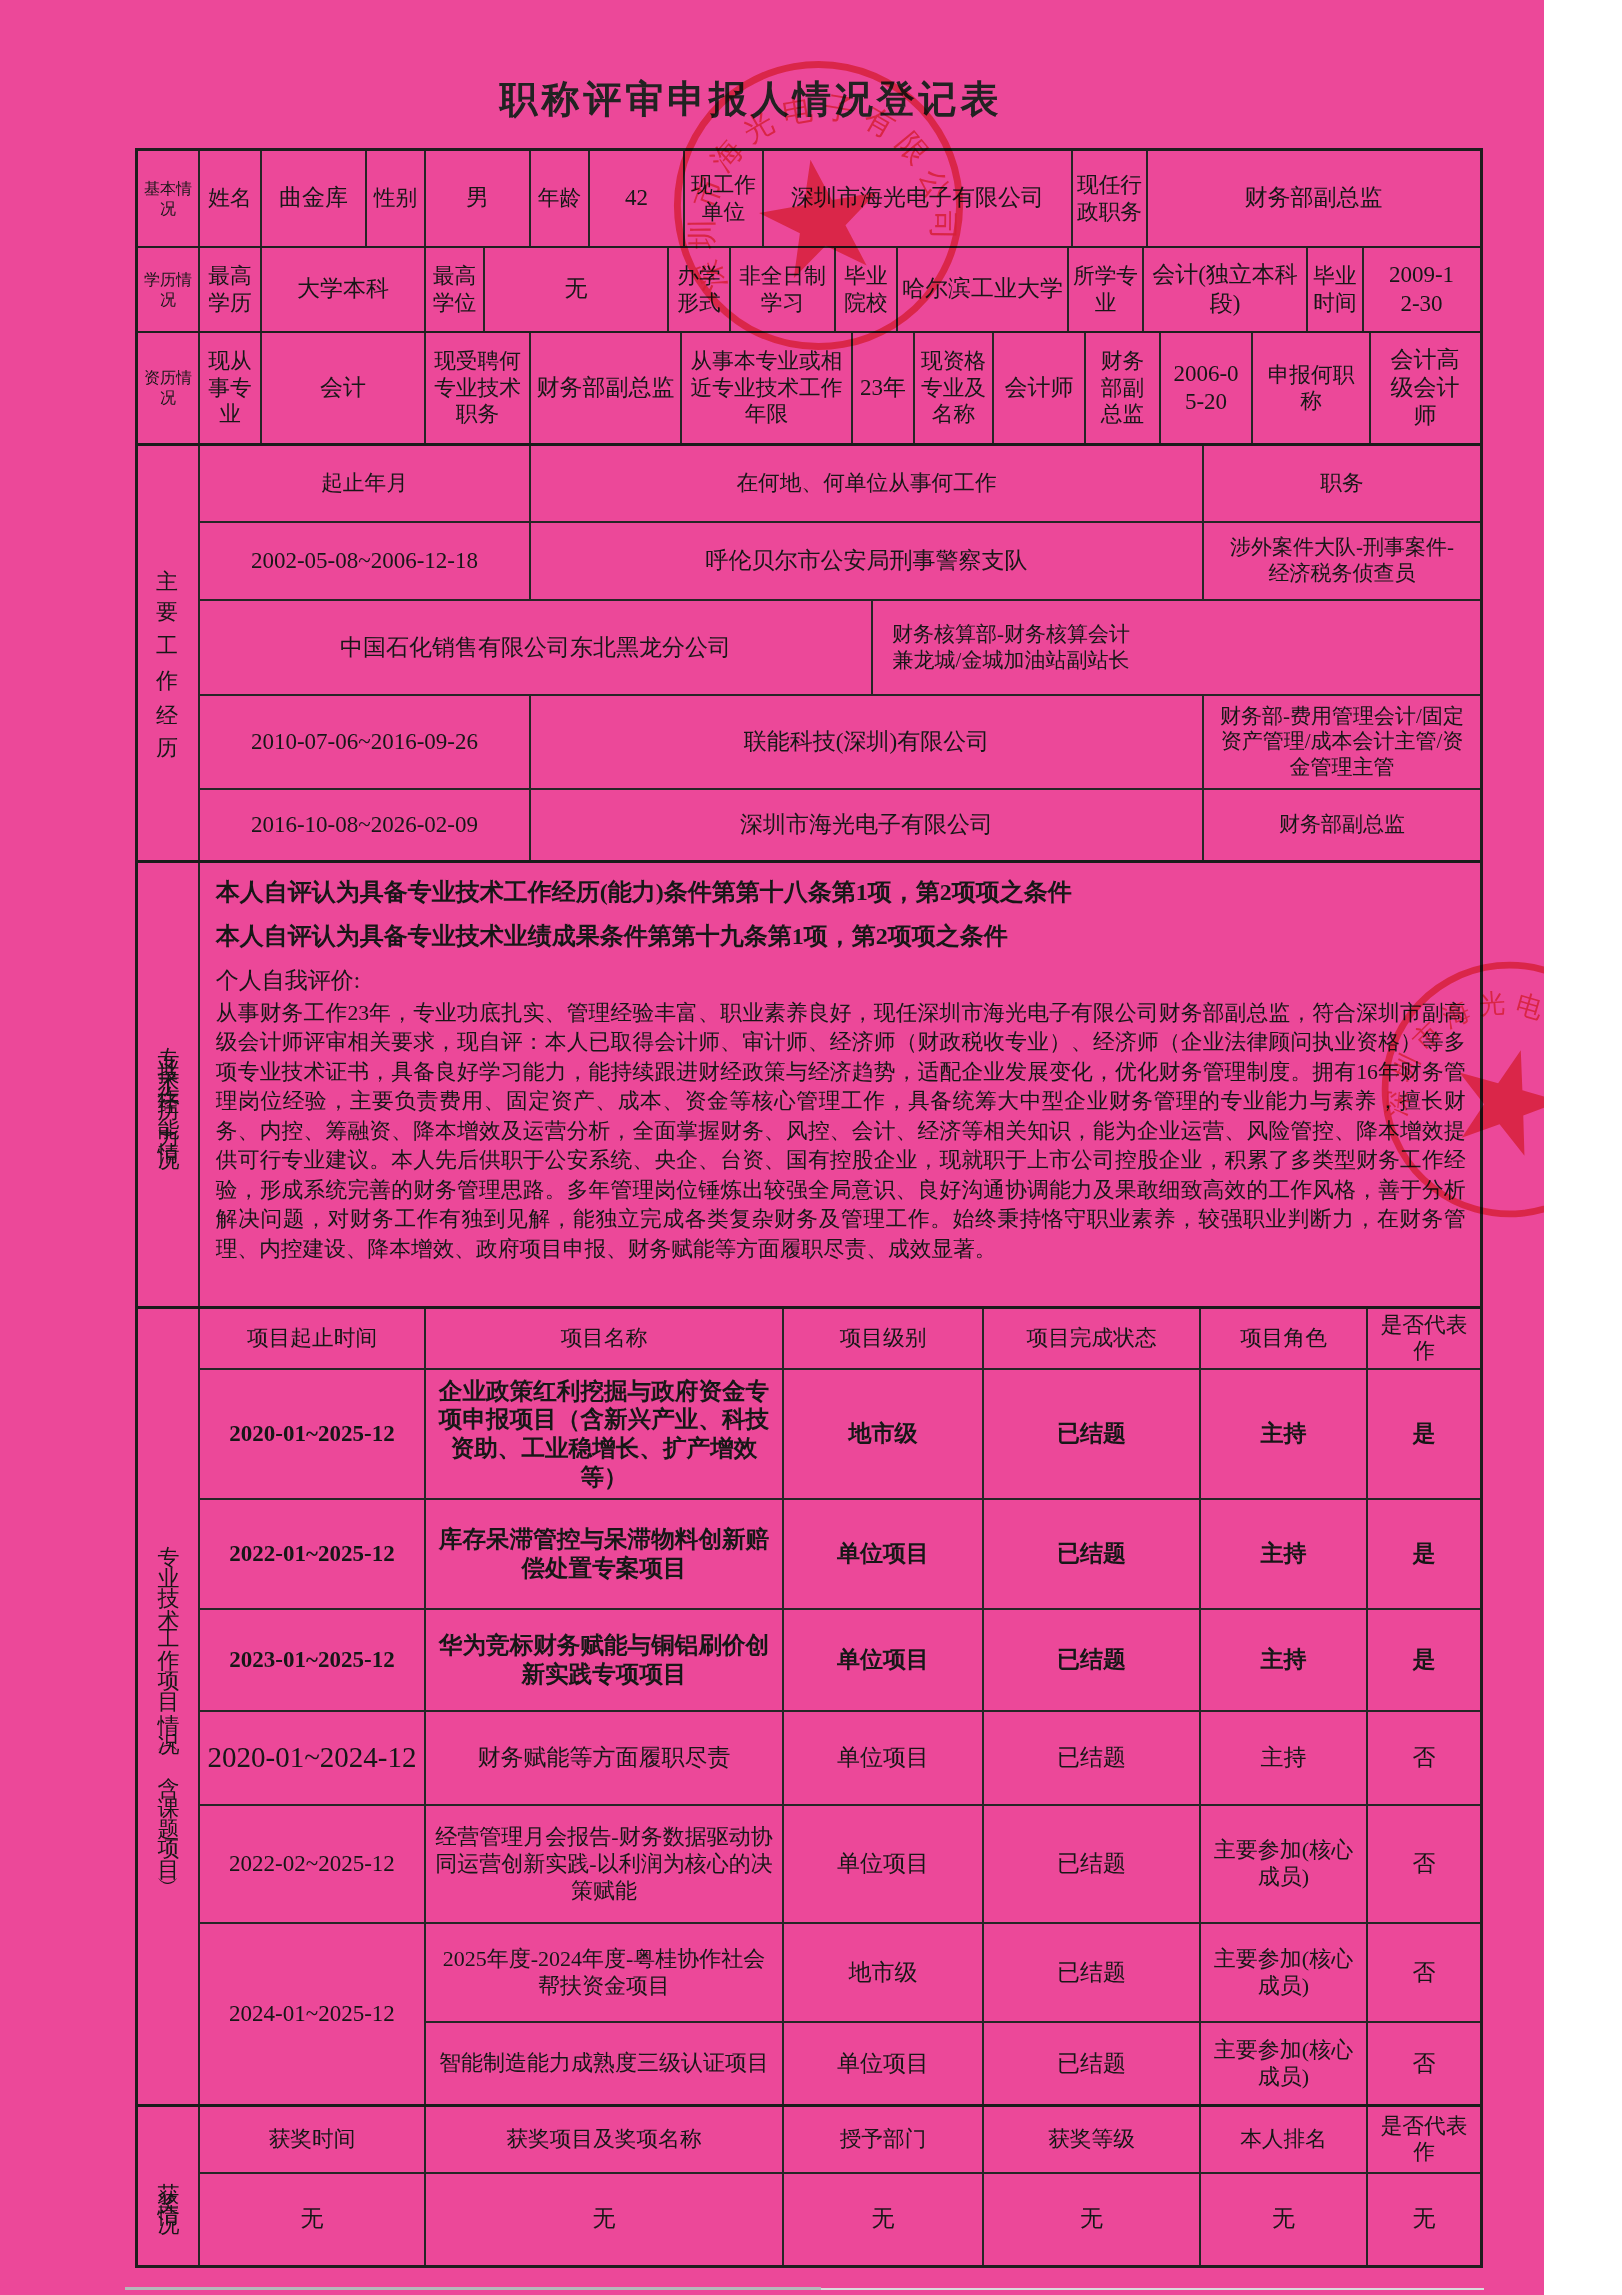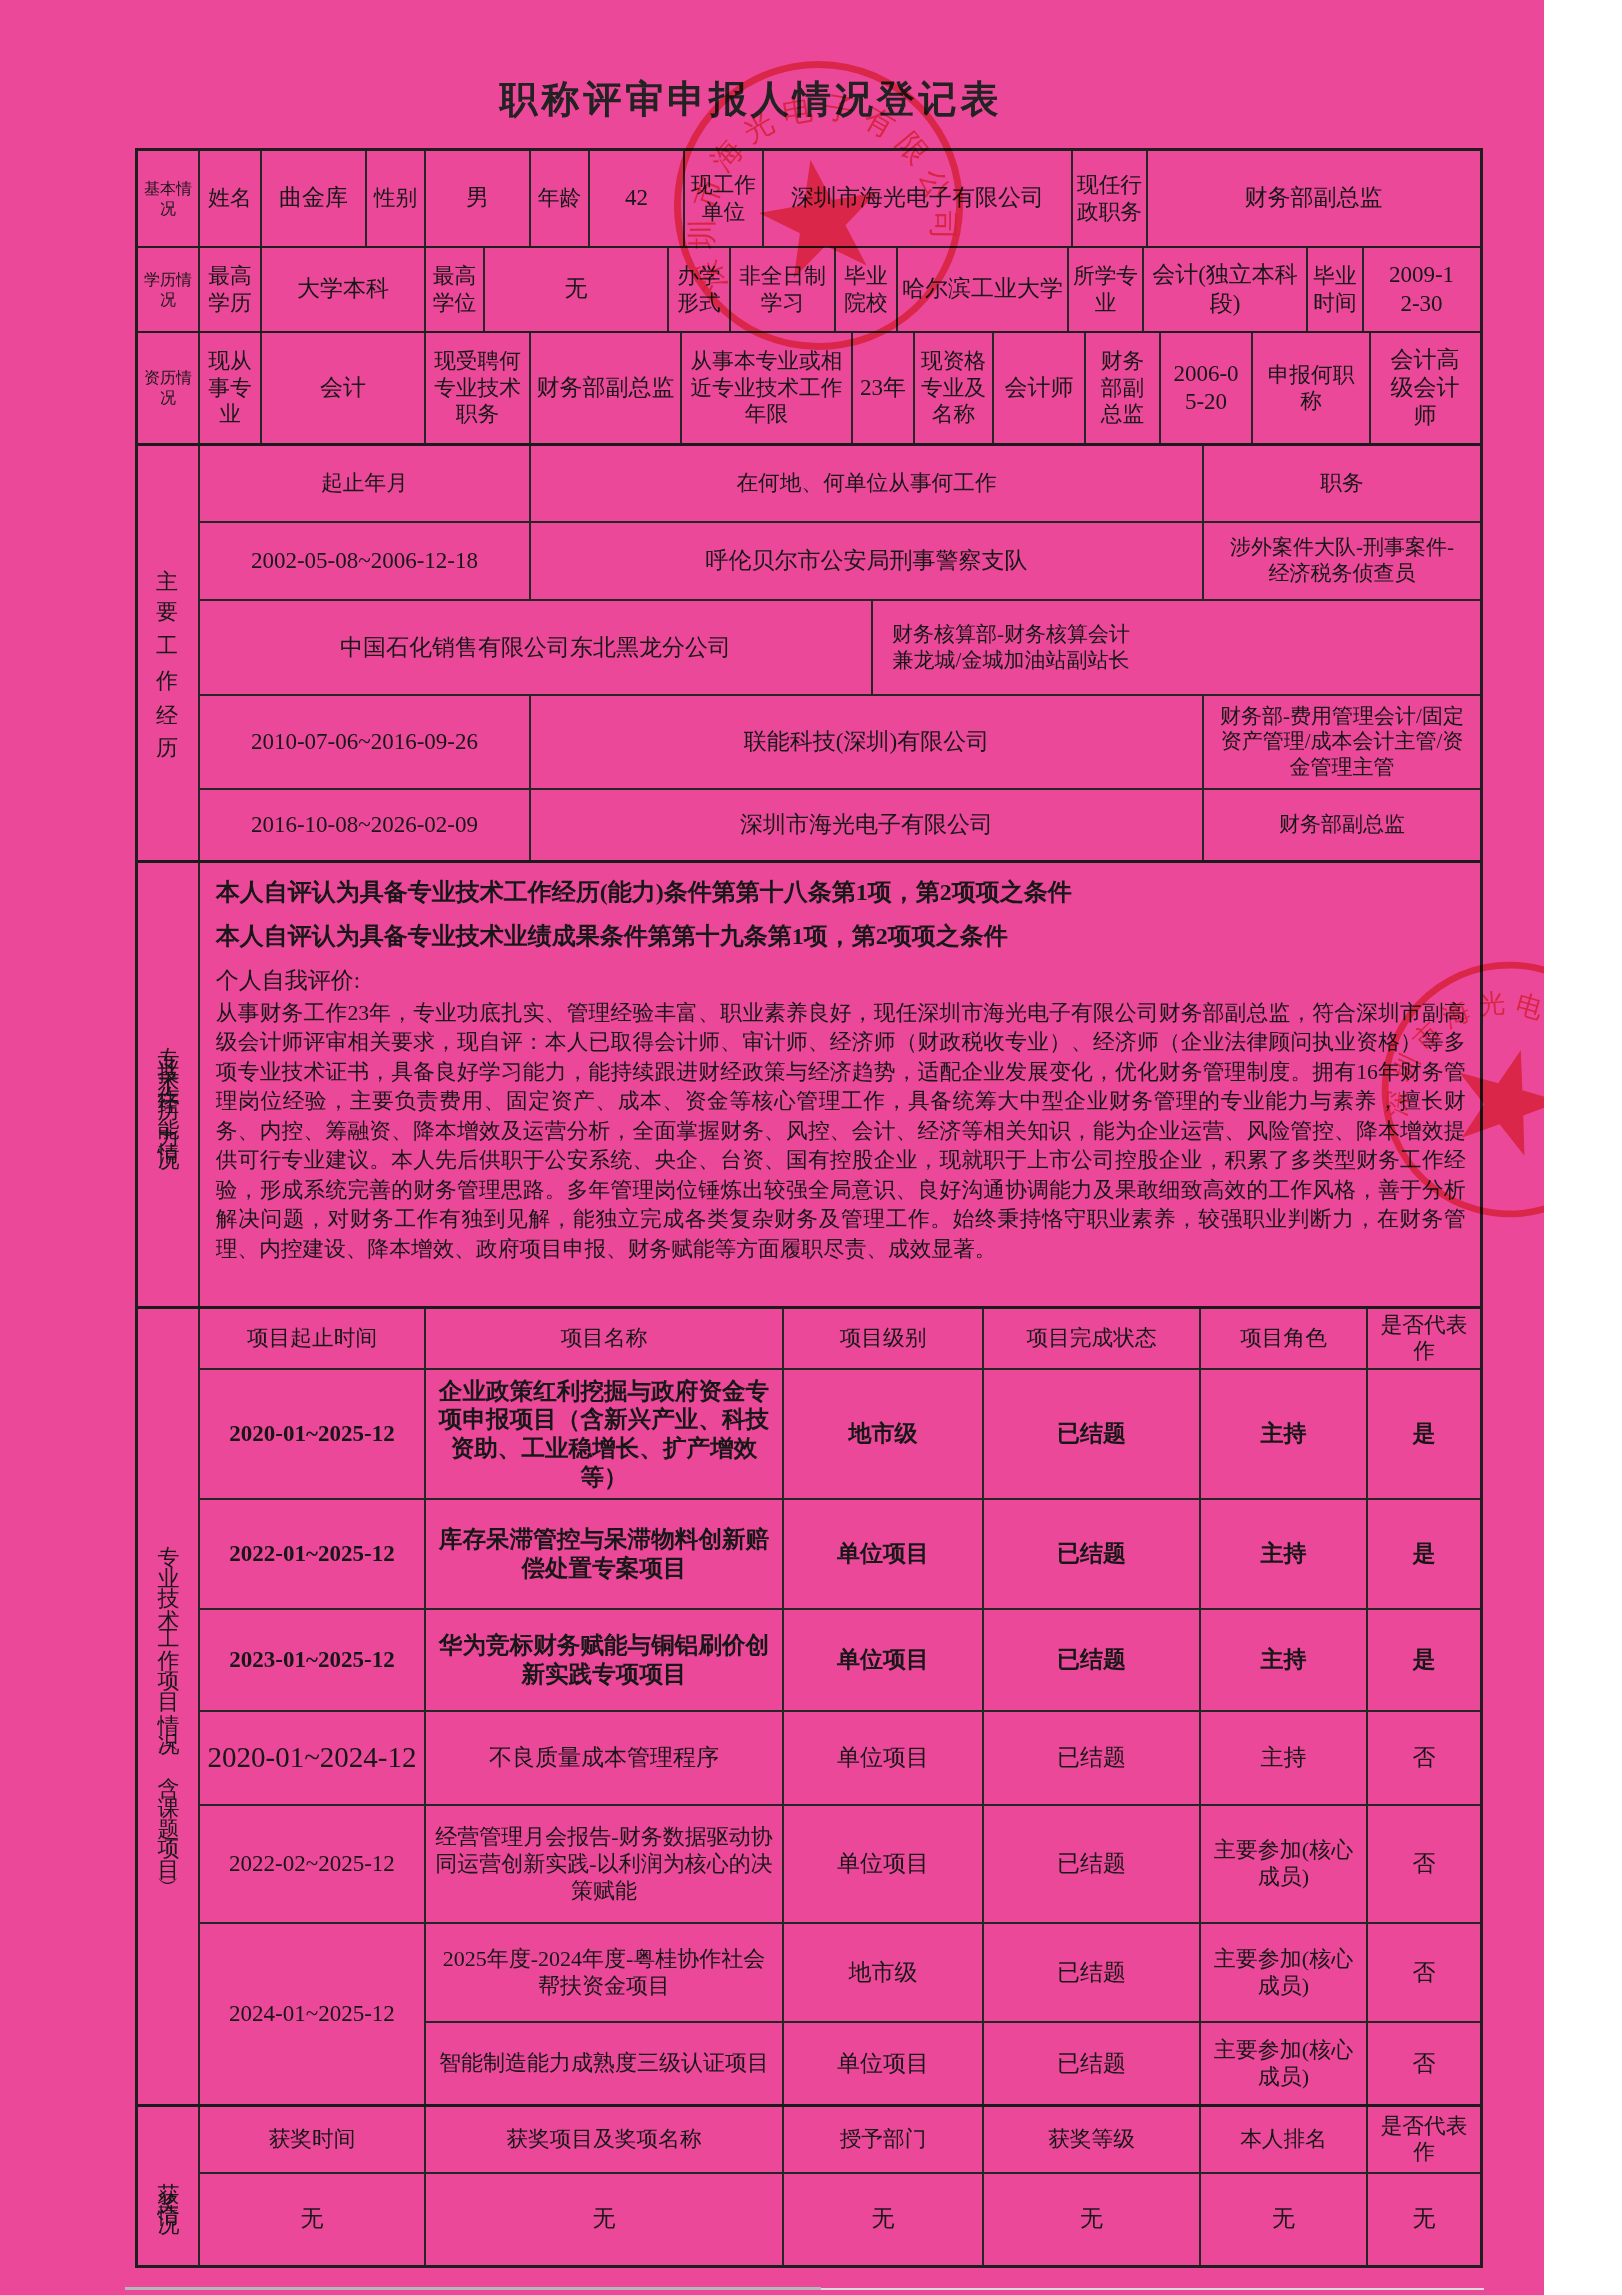--- a/index.html
+++ b/index.html
@@ -178,21 +178,21 @@
           <div class="c" style="width:226px;font-size:23px">2023-01~2025-12</div>
           <div class="c" style="width:358px;font-size:23.6px;padding:3.9px 9.2px">华为竞标财务赋能与铜铝刷价创新实践专项项目</div>
           <div class="c" style="width:200px;font-size:23px">单位项目</div>
           <div class="c" style="width:217px;font-size:23px">已结题</div>
           <div class="c" style="width:167px;font-size:23px">主持</div>
           <div class="c" style="width:112px;font-size:23px">是</div>
         </div>
 
         <div class="irow bt3" style="height:95px">
           <div class="c" style="width:226px;font-size:29px">2020-01~2024-12</div>
-          <div class="c" style="width:358px;font-size:23px;padding:3.9px 9.2px">不良质量成本管理程序</div>
+          <div class="c" style="width:358px;font-size:23px;padding:3.9px 9.2px">财务赋能等方面履职尽责</div>
           <div class="c" style="width:200px;font-size:23px">单位项目</div>
           <div class="c" style="width:217px;font-size:23px">已结题</div>
           <div class="c" style="width:167px;font-size:23px">主持</div>
           <div class="c" style="width:112px;font-size:23px">否</div>
         </div>
 
         <div class="irow bt3" style="height:118px">
           <div class="c" style="width:226px;font-size:23px">2022-02~2025-12</div>
           <div class="c" style="width:358px;font-size:22px;padding:3.9px 9.2px">经营管理月会报告-财务数据驱动协同运营创新实践-以利润为核心的决策赋能</div>
           <div class="c" style="width:200px;font-size:23px">单位项目</div>

